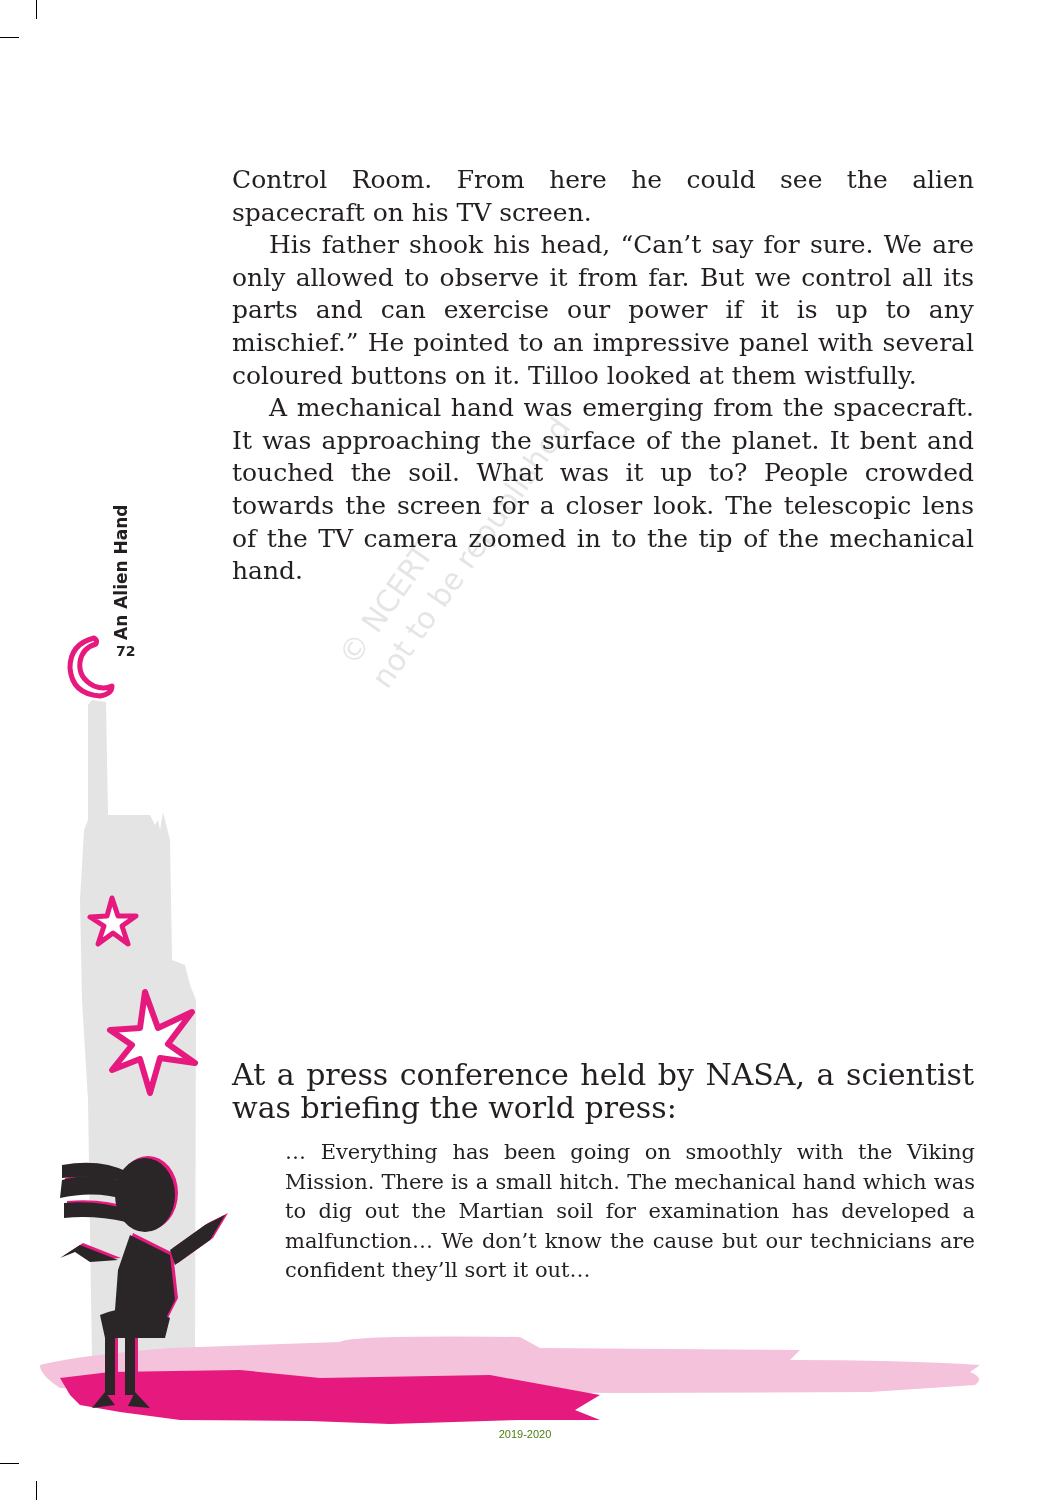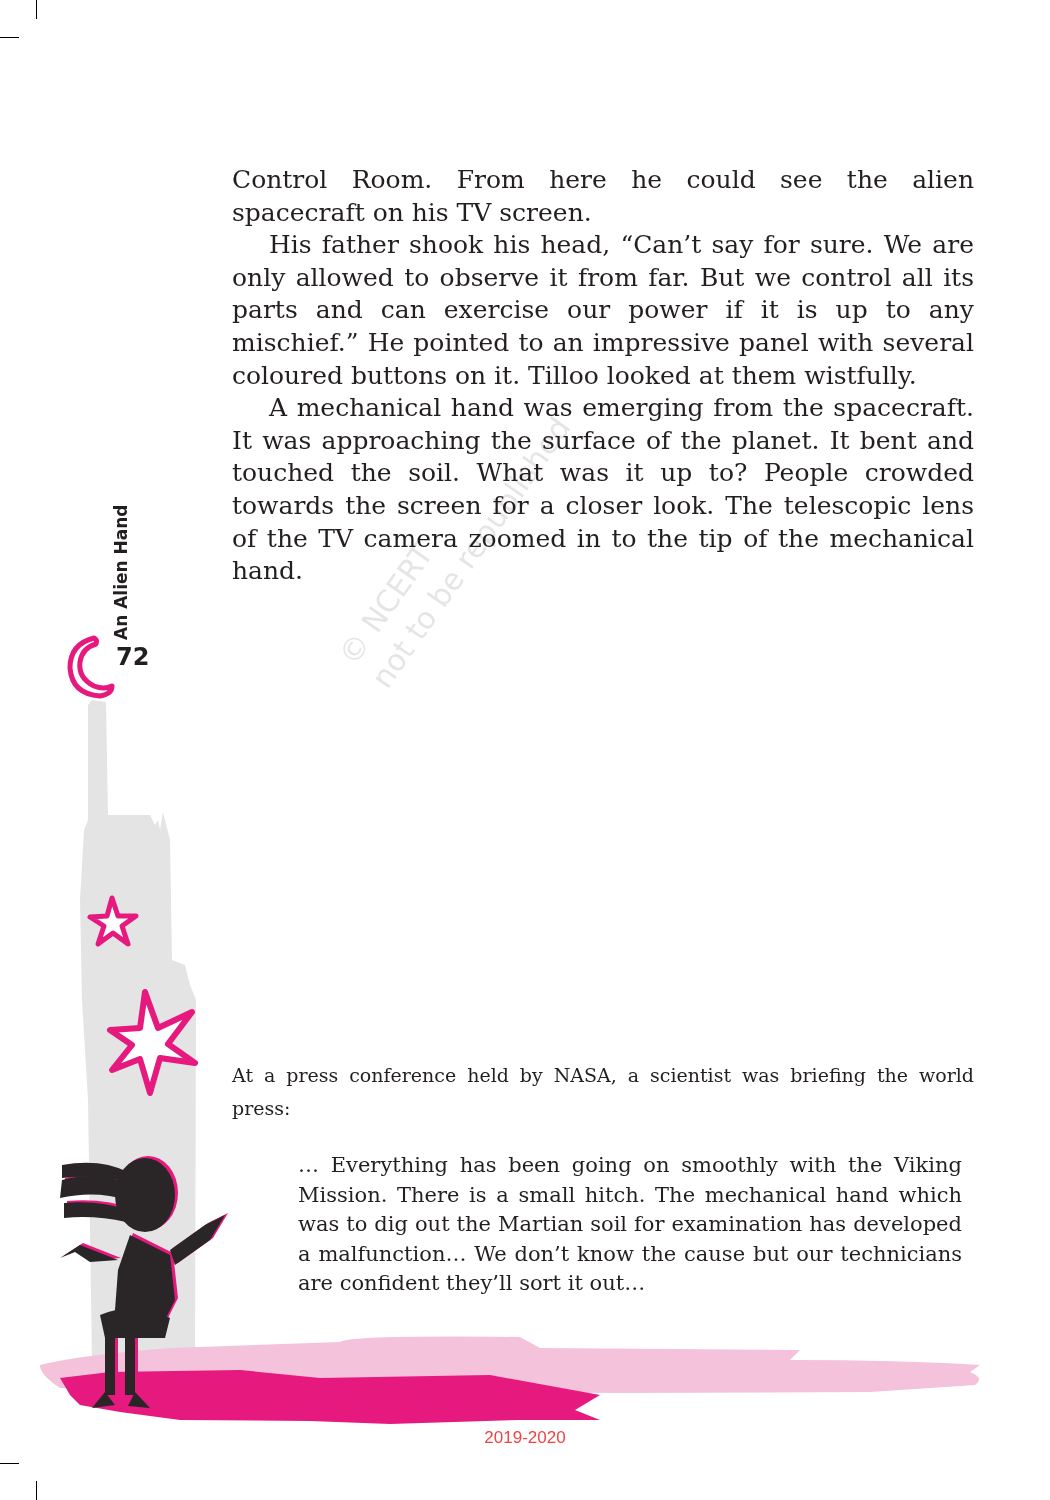--- a/index.html
+++ b/index.html
@@ -3,30 +3,30 @@
   <meta charset="utf-8">
   <style>
     html, body { margin: 0; padding: 0; background: #ffffff; }
     body { width: 1050px; height: 1500px; position: relative; overflow: hidden; font-family: "DejaVu Serif", serif; color: #231f20; }
 
     .crop { position: absolute; background: #000; }
 
     .main-text { position: absolute; left: 232px; top: 164px; width: 742px; font-size: 25px; line-height: 32.6px; text-align: justify; z-index: 2; }
     .main-text p { margin: 0; }
     .main-text p.indent { text-indent: 37px; }
-    .section-intro { position: absolute; left: 232px; top: 1059px; width: 742px; font-size: 19px; line-height: 32.6px; text-align: justify; z-index: 2; }
+    .section-intro { position: absolute; left: 232px; top: 1059px; width: 742px; font-size: 30px; line-height: 32.6px; text-align: justify; z-index: 2; }
     .section-intro p { margin: 0; }
     .quote { position: absolute; left: 285px; top: 1138px; width: 690px; font-size: 21px; line-height: 29.6px; text-align: justify; z-index: 2; }
-    .quote p { margin: 13px; }
+    .quote p { margin: 0; }
 
     .running-head { position: absolute; left: 111px; top: 640px; transform-origin: left top; transform: rotate(-90deg); font-family: "DejaVu Sans", sans-serif; font-weight: bold; font-size: 17px; white-space: nowrap; color: #231f20; z-index: 3; }
-    .page-num { position: absolute; left: 116px; top: 643px; font-family: "DejaVu Sans", sans-serif; font-weight: bold; font-size: 24px; color: #231f20; z-index: 3; }
+    .page-num { position: absolute; left: 116px; top: 643px; font-family: "DejaVu Sans", sans-serif; font-weight: bold; font-size: 14px; color: #231f20; z-index: 3; }
     .moon { position: absolute; left: 64px; top: 634px; z-index: 3; }
 
-    .footer-year { position: absolute; left: 0; width: 1050px; top: 1428px; text-align: center; font-family: "Liberation Sans", sans-serif; font-size: 17px; color: #ef4444; }
+    .footer-year { position: absolute; left: 0; width: 1050px; top: 1428px; text-align: center; font-family: "Liberation Sans", sans-serif; font-size: 11px; color: #4d7c0f; }
 
     .watermark { position: absolute; left: 330px; top: 650px; transform: rotate(-55deg); transform-origin: left top; font-family: "DejaVu Sans", sans-serif; font-size: 30px; color: rgba(180,180,180,0.35); white-space: nowrap; z-index: 1; line-height: 40px; }
 
     .art { position: absolute; left: 0; top: 0; z-index: 0; }
   </style>
 </head>
 <body>
 
 <div class="crop" style="left:36px;top:0;width:1px;height:19px;"></div>
 <div class="crop" style="left:0;top:37px;width:19px;height:1px;"></div>

